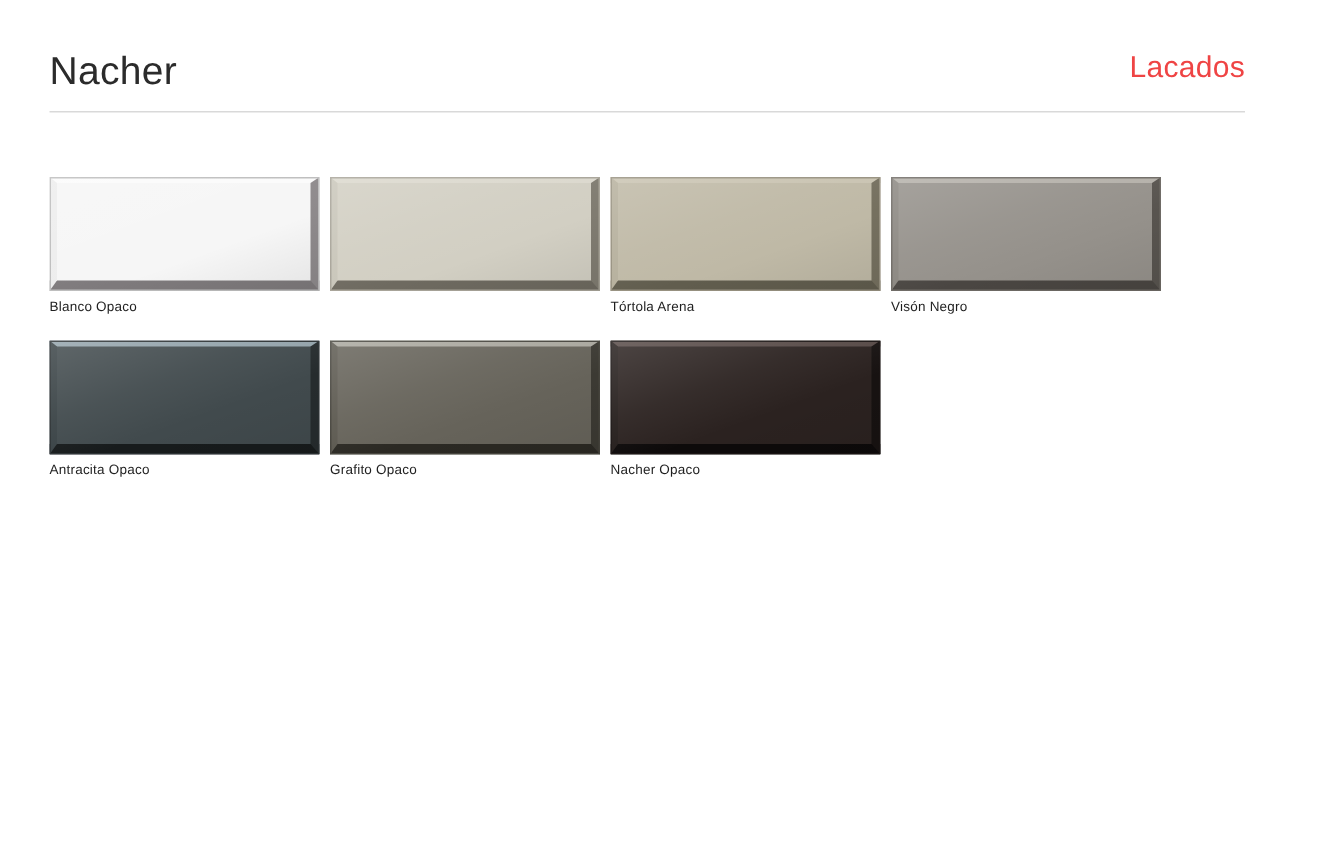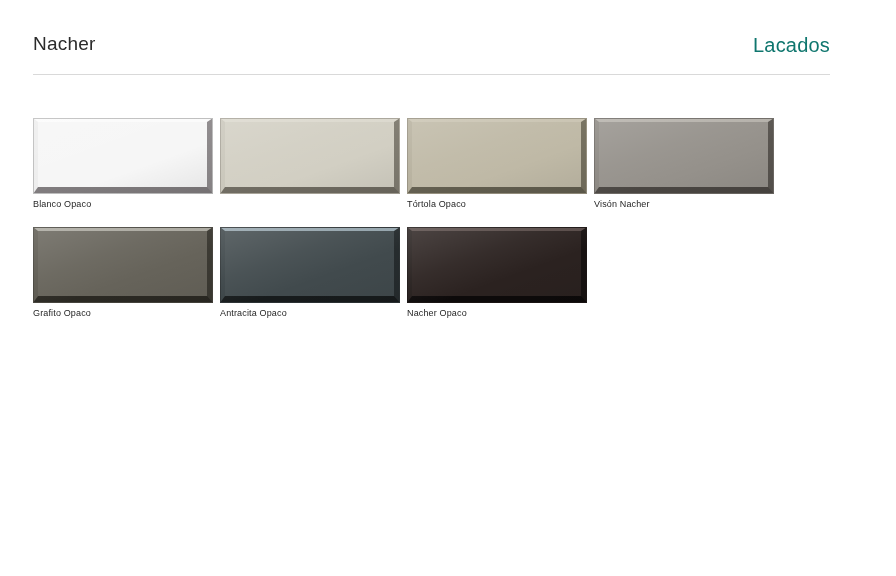--- a/index.html
+++ b/index.html
@@ -27,32 +27,32 @@
     position: absolute;
     left: 33px;
     top: 34px;
     width: 797px;
     height: 40px;
     display: flex;
     align-items: flex-start;
     justify-content: space-between;
   }
   .brand-title {
-    font-size: 19px;
+    font-size: 26px;
     font-weight: 400;
     letter-spacing: 0.2px;
     color: #2b2b2b;
     line-height: 1;
     white-space: nowrap;
   }
   .section-title {
     font-size: 20px;
     font-weight: 400;
     letter-spacing: 0.2px;
-    color: #0f766e;
+    color: #ef4444;
     line-height: 1;
     white-space: nowrap;
     padding-top: 1px;
   }
   .header-rule {
     position: absolute;
     left: 33px;
     top: 74px;
     width: 797px;
     height: 1px;
@@ -129,42 +129,42 @@
         <div class="tile">
           <div class="tile-bevel" style="border-color: rgb(219, 216, 205) rgb(128, 124, 113) rgb(110, 106, 96) rgb(201, 198, 186); background: rgb(210, 207, 195); outline: rgb(168, 164, 153) solid 1px; outline-offset: -1px;"></div>
           <div class="tile-gloss" style="background: linear-gradient(160deg, rgba(255, 255, 255, 0.16) 0%, rgba(255, 255, 255, 0.05) 38%, rgba(0, 0, 0, 0) 62%, rgba(0, 0, 0, 0.07) 100%);"></div>
         </div>
       </div>
       <div class="swatch-cell">
         <div class="tile">
           <div class="tile-bevel" style="border-color: rgb(201, 195, 177) rgb(117, 112, 95) rgb(97, 93, 78) rgb(182, 176, 157); background: rgb(191, 185, 166); outline: rgb(151, 145, 128) solid 1px; outline-offset: -1px;"></div>
           <div class="tile-gloss" style="background: linear-gradient(160deg, rgba(255, 255, 255, 0.16) 0%, rgba(255, 255, 255, 0.05) 38%, rgba(0, 0, 0, 0) 62%, rgba(0, 0, 0, 0.07) 100%);"></div>
         </div>
-        <div class="swatch-label">Tórtola Opaco</div>
+        <div class="swatch-label">Tórtola Arena</div>
       </div>
       <div class="swatch-cell">
         <div class="tile">
           <div class="tile-bevel" style="border-color: rgb(180, 176, 169) rgb(88, 84, 79) rgb(74, 70, 66) rgb(139, 135, 129); background: rgb(149, 145, 139); outline: rgb(110, 106, 101) solid 1px; outline-offset: -1px;"></div>
           <div class="tile-gloss" style="background: linear-gradient(160deg, rgba(255, 255, 255, 0.16) 0%, rgba(255, 255, 255, 0.05) 38%, rgba(0, 0, 0, 0) 62%, rgba(0, 0, 0, 0.07) 100%);"></div>
         </div>
-        <div class="swatch-label">Visón Nacher</div>
+        <div class="swatch-label">Visón Negro</div>
+      </div>
+      <div class="swatch-cell">
+        <div class="tile">
+          <div class="tile-bevel" style="border-color: rgb(147, 163, 171) rgb(38, 44, 46) rgb(23, 27, 28) rgb(58, 67, 70); background: rgb(65, 74, 77); outline: rgb(44, 50, 52) solid 1px; outline-offset: -1px;"></div>
+          <div class="tile-gloss" style="background: linear-gradient(160deg, rgba(255, 255, 255, 0.16) 0%, rgba(255, 255, 255, 0.05) 38%, rgba(0, 0, 0, 0) 62%, rgba(0, 0, 0, 0.07) 100%);"></div>
+        </div>
+        <div class="swatch-label">Antracita Opaco</div>
       </div>
       <div class="swatch-cell">
         <div class="tile">
           <div class="tile-bevel" style="border-color: rgb(169, 167, 158) rgb(60, 58, 51) rgb(43, 41, 35) rgb(92, 89, 80); background: rgb(102, 99, 90); outline: rgb(70, 68, 61) solid 1px; outline-offset: -1px;"></div>
           <div class="tile-gloss" style="background: linear-gradient(160deg, rgba(255, 255, 255, 0.16) 0%, rgba(255, 255, 255, 0.05) 38%, rgba(0, 0, 0, 0) 62%, rgba(0, 0, 0, 0.07) 100%);"></div>
         </div>
         <div class="swatch-label">Grafito Opaco</div>
-      </div>
-      <div class="swatch-cell">
-        <div class="tile">
-          <div class="tile-bevel" style="border-color: rgb(147, 163, 171) rgb(38, 44, 46) rgb(23, 27, 28) rgb(58, 67, 70); background: rgb(65, 74, 77); outline: rgb(44, 50, 52) solid 1px; outline-offset: -1px;"></div>
-          <div class="tile-gloss" style="background: linear-gradient(160deg, rgba(255, 255, 255, 0.16) 0%, rgba(255, 255, 255, 0.05) 38%, rgba(0, 0, 0, 0) 62%, rgba(0, 0, 0, 0.07) 100%);"></div>
-        </div>
-        <div class="swatch-label">Antracita Opaco</div>
       </div>
       <div class="swatch-cell">
         <div class="tile">
           <div class="tile-bevel" style="border-color: rgb(86, 73, 70) rgb(23, 18, 17) rgb(13, 10, 10) rgb(37, 30, 28); background: rgb(43, 34, 32); outline: rgb(26, 20, 19) solid 1px; outline-offset: -1px;"></div>
           <div class="tile-gloss" style="background: linear-gradient(160deg, rgba(255, 255, 255, 0.16) 0%, rgba(255, 255, 255, 0.05) 38%, rgba(0, 0, 0, 0) 62%, rgba(0, 0, 0, 0.07) 100%);"></div>
         </div>
         <div class="swatch-label">Nacher Opaco</div>
       </div>
     </div>
 

